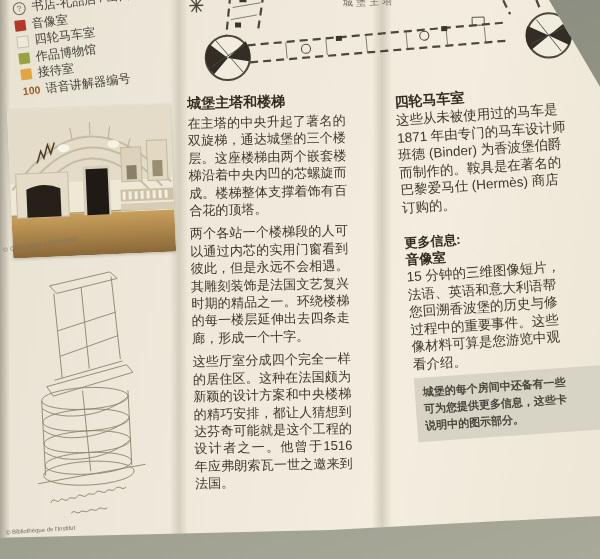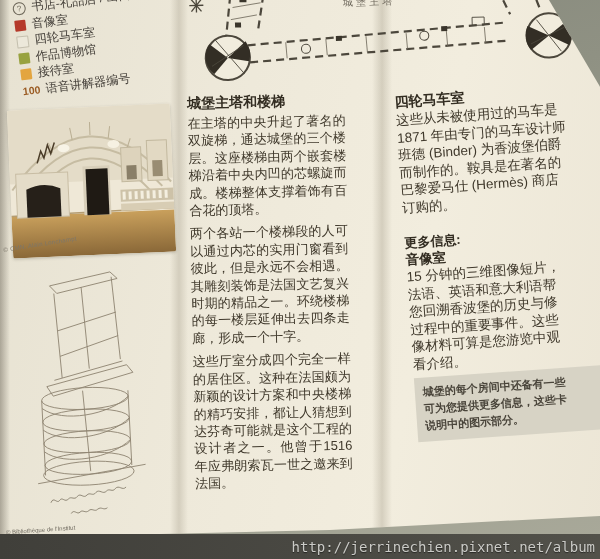--- a/index.html
+++ b/index.html
@@ -276,16 +276,13 @@
 您回溯香波堡的历史与修
 过程中的重要事件。这些
 像材料可算是您游览中观
 看介绍。</p>
       <div class="note pre">城堡的每个房间中还备有一些
 可为您提供更多信息，这些卡
 说明中的图示部分。</div>
     </div>
   </div>
 
-  <div class="wm-bar">
-    <span>http://jerrinechien.pixnet.net/album</span>
-  </div>
 </div>
 
 </body></html>

